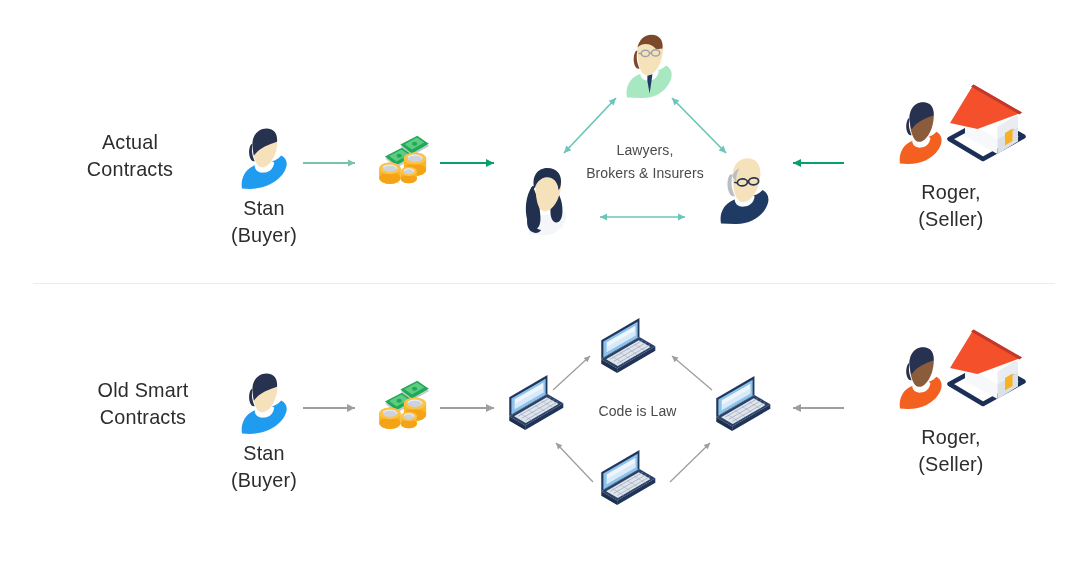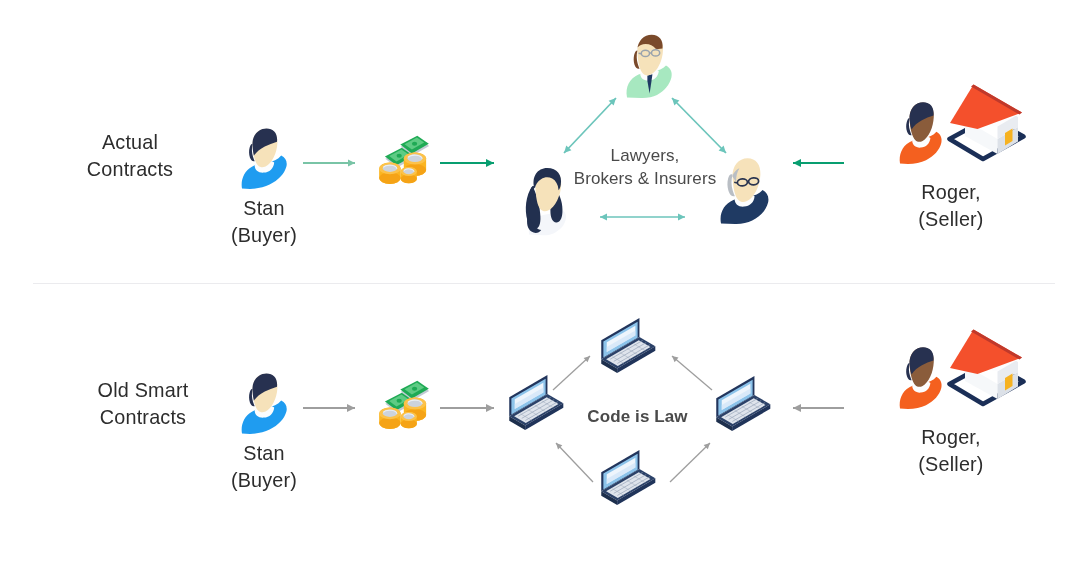--- a/index.html
+++ b/index.html
@@ -4,21 +4,21 @@
 <style>
   html,body{margin:0;padding:0;}
   body{width:1080px;height:565px;background:#fff;overflow:hidden;
        font-family:"Liberation Sans","DejaVu Sans",sans-serif;}
   .stage{position:relative;width:1080px;height:565px;}
   .node{position:absolute;}
   svg{display:block;overflow:visible;}
   .divider{position:absolute;height:1px;background:#ebebee;}
   .lbl{position:absolute;text-align:center;white-space:pre-line;
        color:#2d2d2d;font-size:19.8px;line-height:27px;letter-spacing:.2px;}
-  .lbl-center{font-size:17px;line-height:22.5px;color:#4a4a4a;letter-spacing:.1px;margin-top:6px;}
+  .lbl-center{font-size:14px;line-height:22.5px;color:#4a4a4a;letter-spacing:.1px;}
 </style>
 </head>
 <body>
 
 <div class="stage">
 <div class="divider" style="left:33px;top:283px;width:1022px;"></div>
 <div class="row">
 <div class="lbl" style="left:55px;top:128.5px;width:150px;">Actual
 Contracts</div>
 <div class="node" style="left:240px;top:126px;">
@@ -396,21 +396,21 @@
           <path d="M48.0,50.0 L11.0,11.0" stroke="#9e9e9e" stroke-width="1.3" fill="none"></path>
           <path d="M11.0,11.0 L17.3,13.3 L13.0,17.4 Z" fill="#9e9e9e"></path>
         </g>
       </svg>
 <svg class="node" style="left:660px;top:432px;" width="60" height="58">
         <g>
           <path d="M10.0,50.0 L50.0,11.0" stroke="#9e9e9e" stroke-width="1.3" fill="none"></path>
           <path d="M50.0,11.0 L47.8,17.3 L43.6,13.0 Z" fill="#9e9e9e"></path>
         </g>
       </svg>
-<div class="lbl lbl-center" style="left:562.5px;top:399.5px;width:150px;font-weight:bold;">Code is Law</div>
+<div class="lbl lbl-center" style="left:562.5px;top:399.5px;width:150px;">Code is Law</div>
 <svg class="node" style="left:786px;top:393px;" width="66" height="30">
         <g>
           <path d="M58.0,15.0 L7.0,15.0" stroke="#9e9e9e" stroke-width="1.8" fill="none"></path>
           <path d="M7.0,15.0 L15.0,11.0 L15.0,19.0 Z" fill="#9e9e9e"></path>
         </g>
       </svg>
 <div class="node" style="left:897px;top:341px;">
         <svg width="48" height="68" viewBox="0 0 48 68">
 <g>
   <path d="M3 67.5 C1.6 58.6 5 50.4 12.4 46.2 C16.6 43.8 21.2 42.6 26 42.2 C31.8 41.7 36.4 39.4 39.4 35.8 C43.6 38 45.4 42.2 44.3 47 C42.7 53.8 37 60.2 29 64.2 C24.2 66.6 17.6 68 11 68 Z" fill="#f4601f"></path>

